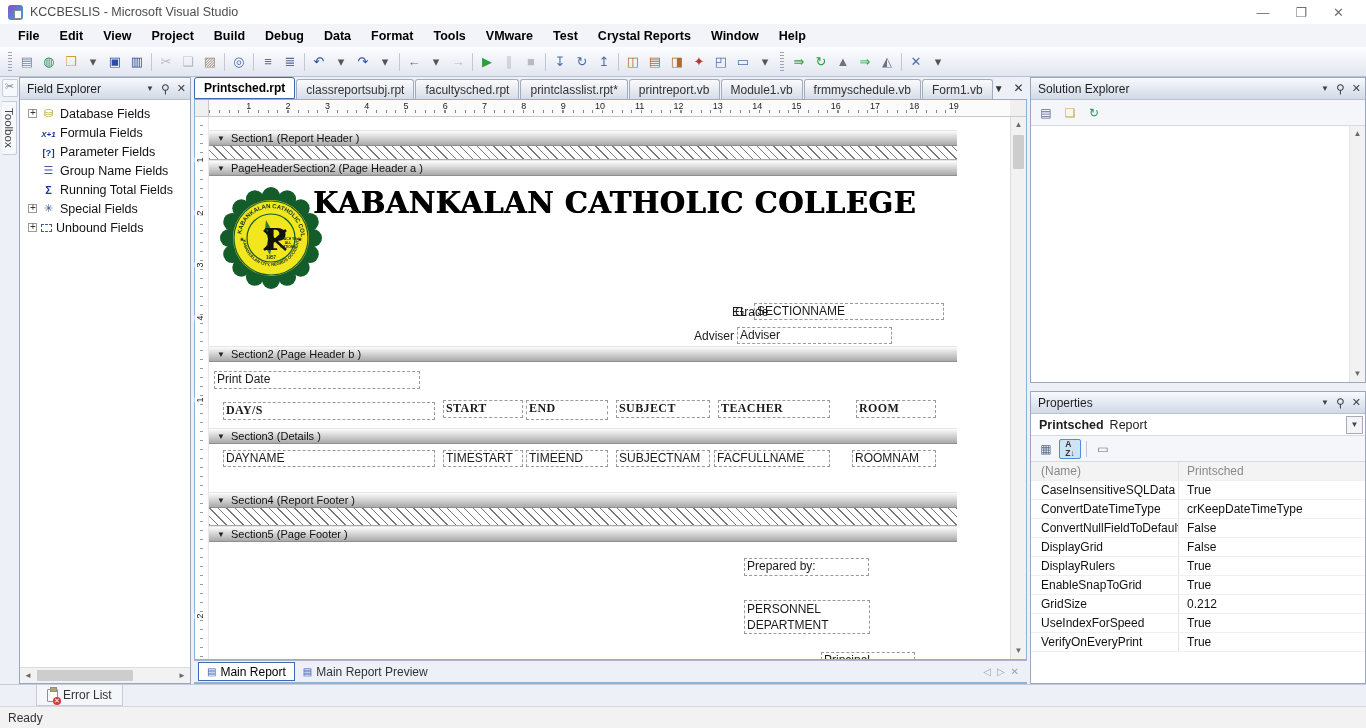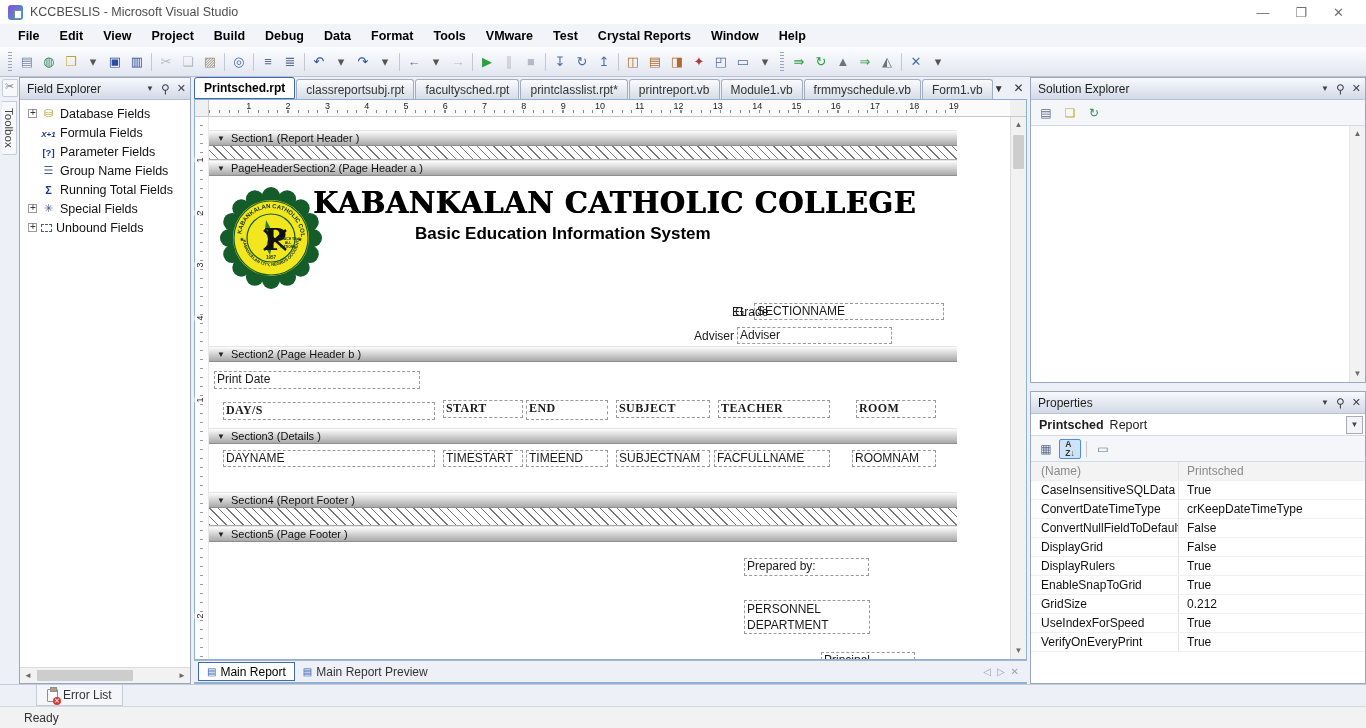--- a/index.html
+++ b/index.html
@@ -105,21 +105,21 @@
   .prow .pn{width:148px;flex:0 0 auto;border-right:1px solid #e4e4e4;padding:2px 2px 0 10px;color:#111;white-space:nowrap;overflow:hidden;}
   .prow .pv{flex:1 1 auto;padding:2px 2px 0 8px;color:#111;white-space:nowrap;overflow:hidden;}
   .prow.gray{background:#f3f3f3;}
   .prow.gray .pn,.prow.gray .pv{color:#8a8a8a;}
   
   .errorbar{height:22px;flex:0 0 auto;background:#edf0f7;border-top:1px solid #c5cbd8;display:flex;align-items:flex-start;padding-left:36px;}
   .etab{height:21px;display:flex;align-items:center;gap:5px;padding:0 10px;background:#f4f6fa;border:1px solid #c5cbd8;border-top:none;font-size:12px;color:#333;cursor:default;}
   .clip{width:11px;height:13px;border:1px solid #8a8f9c;background:#fff;position:relative;border-radius:1px;}
   .clip::before{content:"";position:absolute;left:2px;top:-3px;width:5px;height:3px;background:#b7a06a;border:1px solid #8a8f9c;}
   .clip::after{content:"✕";position:absolute;right:-4px;bottom:-4px;font-size:7px;color:#fff;background:#d23c3c;border-radius:50%;width:8px;height:8px;line-height:8px;text-align:center;}
-  .statusbar{height:22px;flex:0 0 auto;background:#f2f2f2;border-top:1px solid #d8d8d8;display:flex;align-items:center;padding-left:24px;font-size:12px;color:#333;}
+  .statusbar{height:22px;flex:0 0 auto;background:#f2f2f2;border-top:1px solid #d8d8d8;display:flex;align-items:center;padding-left:8px;font-size:12px;color:#333;}
   
   .sealtext{font-family:"Liberation Sans",sans-serif;font-weight:bold;fill:#10301a;}
 </style>
 </head>
 <body>
 
 <div class="titlebar">
   <span class="vs-logo"></span>
   <span class="ttl">KCCBESLIS - Microsoft Visual Studio</span>
   <div class="win-controls">
@@ -416,21 +416,20 @@
                 <text x="56" y="64" font-family="DejaVu Serif,serif" font-size="30" font-weight="bold" fill="#111" text-anchor="middle">P</text>
                 <path d="M45 44 L67 64 M67 44 L45 64" stroke="#111" stroke-width="2.4"></path>
                 <text class="sealtext" x="69" y="54" font-size="3.4" text-anchor="middle">TEACH YE</text>
                 <text class="sealtext" x="69" y="58" font-size="3.4" text-anchor="middle">ALL</text>
                 <text class="sealtext" x="69" y="62" font-size="3.4" text-anchor="middle">NATIONS</text>
                 <text class="sealtext" x="52" y="73" font-size="4.5" text-anchor="middle">1957</text>
                 <text class="sealtext" x="23" y="55" font-size="5" text-anchor="middle">★</text>
                 <text class="sealtext" x="81" y="55" font-size="5" text-anchor="middle">★</text>
               </svg>
               <span class="college">KABANKALAN CATHOLIC COLLEGE</span>
-              <span class="subtitle">Basic Education Information System</span>
               <span class="crf nob" style="left:482px;top:128px;margin-left:41px;">Grade</span>
               <span class="crf nob" style="left:520px;top:128px;">EL</span>
               <span class="crf" style="left:545px;top:127px;width:190px;height:17px;">SECTIONNAME</span>
               <span class="crf nob" style="left:482px;top:152px;">Adviser</span>
               <span class="crf" style="left:528px;top:151px;width:155px;height:17px;">Adviser</span>
             </div>
 
             <div class="secbar">
                 <span class="tri">▼</span>
                 <span>Section2 (Page Header b )</span>

